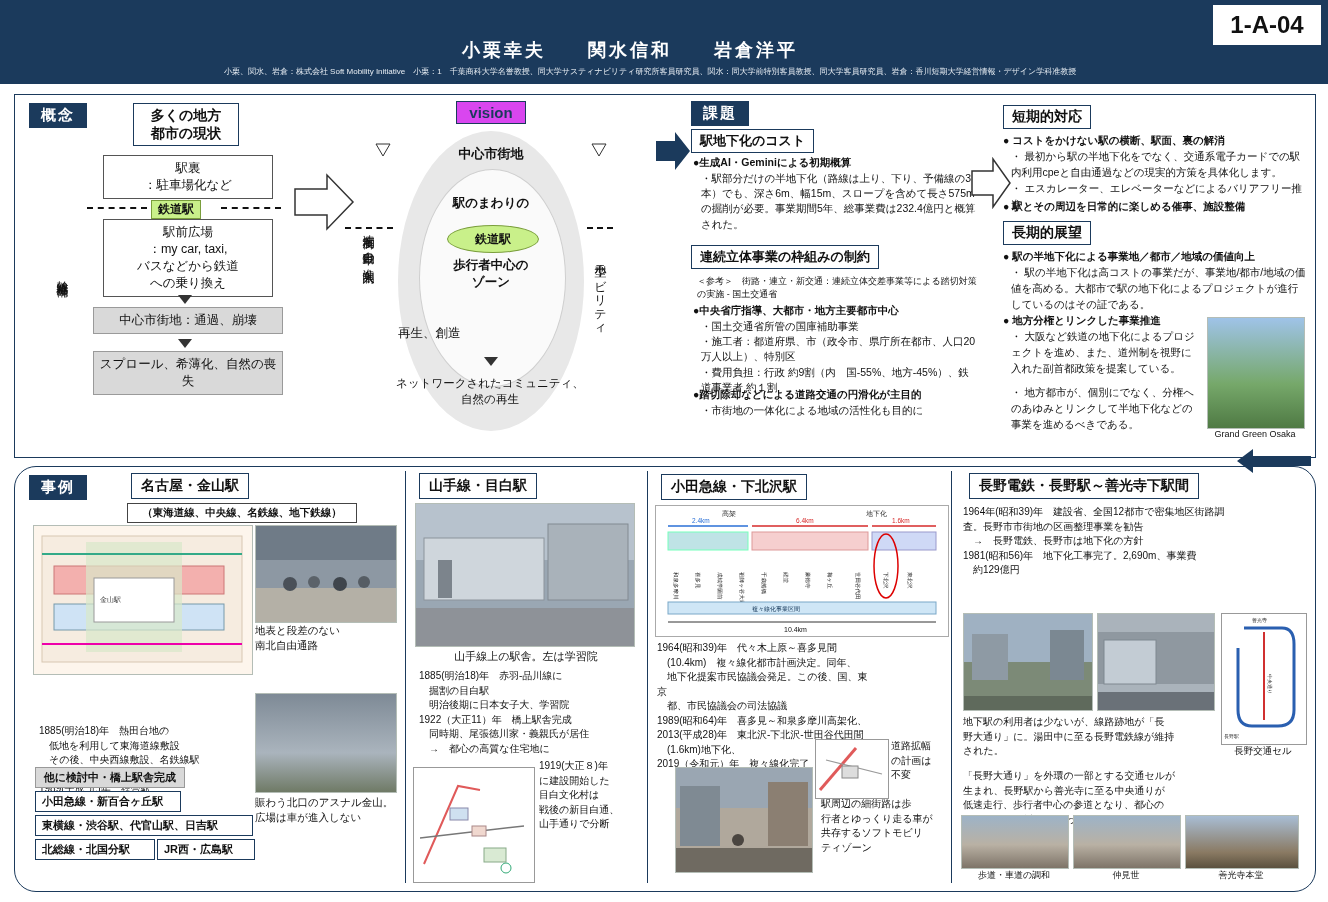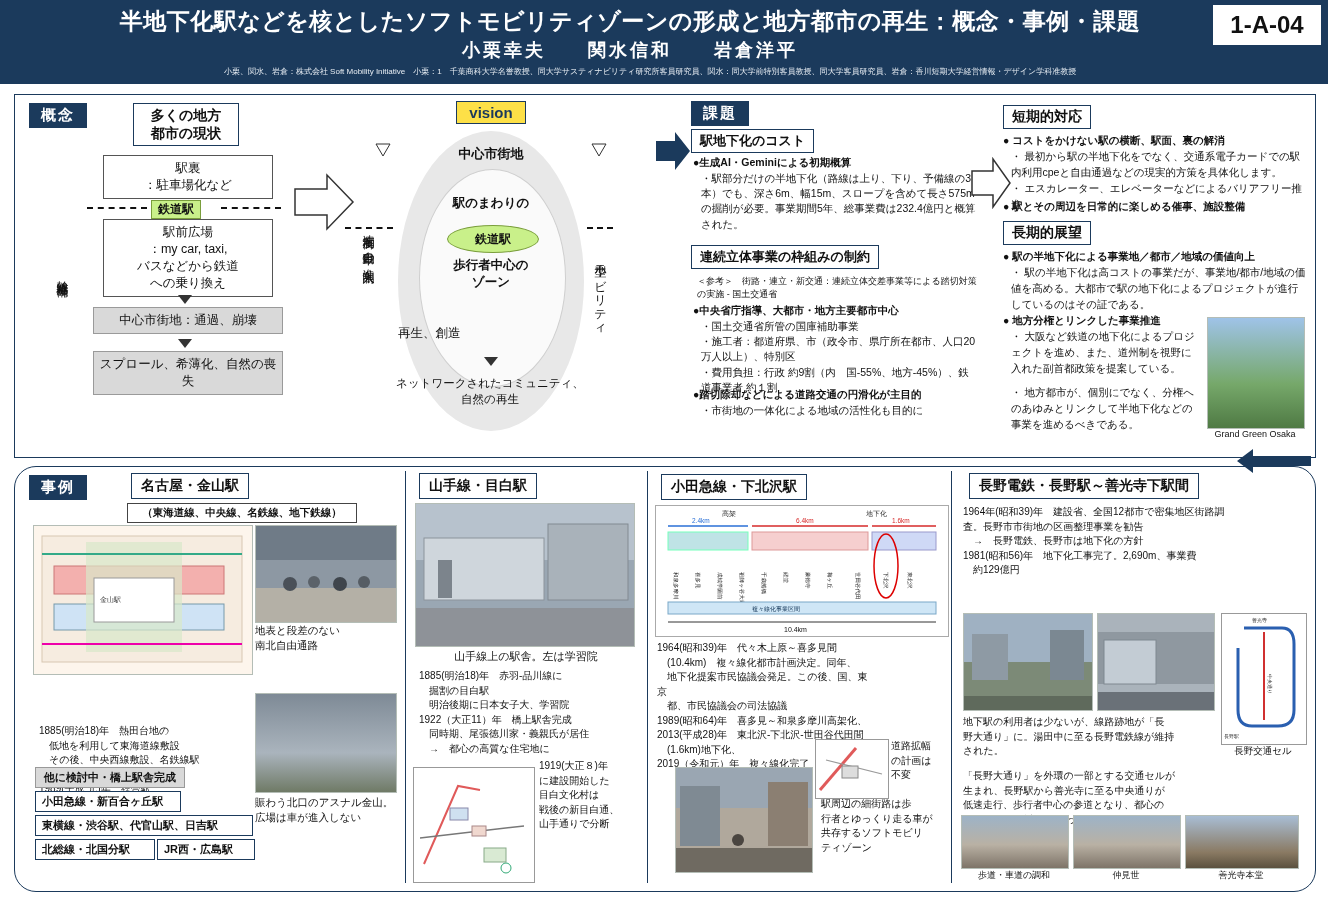--- a/index.html
+++ b/index.html
@@ -64,21 +64,21 @@
     position:absolute;width:0;height:0;border-left:7px solid transparent;
     border-right:7px solid transparent;border-top:9px solid #333;
   }
   .dashline{position:absolute;border-top:2px dashed #111;}
 
   .bigarrow{position:absolute;}
 
   
   .vision-title{
     position:absolute;left:441px;top:6px;width:68px;text-align:center;border:1px solid #1b3a5c;
-    background:#fde047;font-weight:bold;font-size:15px;color:#1b3a5c;padding:2px 0;
+    background:#d946ef;font-weight:bold;font-size:15px;color:#1b3a5c;padding:2px 0;
   }
   .ring-outer{
     position:absolute;left:383px;top:36px;width:186px;height:300px;border-radius:50%;
     background:#e8e8e8;
   }
   .ring-inner{
     position:absolute;left:404px;top:74px;width:145px;height:216px;border-radius:50%;
     background:#fafafa;border:1px solid #cfcfcf;
   }
   .ellipse-green{
@@ -123,21 +123,20 @@
   .p-train{background:linear-gradient(180deg,#cfd6dc 0%,#9aa4ae 60%,#5d666e 100%);}
   .p-temple{background:linear-gradient(180deg,#a8bdd4 0%,#8a7a63 70%,#5b513f 100%);}
   .p-diagram{background:#ffffff;border:1px solid #999;}
 </style>
 </head>
 <body>
 
 <div class="poster">
 
   <div class="header">
-    <div class="title">半地下化駅などを核としたソフトモビリティゾーンの形成と地方都市の再生：概念・事例・課題</div>
     <div class="authors">小栗幸夫　　関水信和　　岩倉洋平</div>
     <div class="affil">小栗、関水、岩倉：株式会社 Soft Mobility Initiative　小栗：1　千葉商科大学名誉教授、同大学サスティナビリティ研究所客員研究員、関水：同大学前特別客員教授、同大学客員研究員、岩倉：香川短期大学経営情報・デザイン学科准教授</div>
     <div class="idbox">1-A-04</div>
   </div>
 
   <div class="panel" id="upper">
 
     <div class="tab" style="left:14px;top:8px;">概念</div>
 
     <div class="ttl-multi" style="white-space:pre-line;">多くの地方

